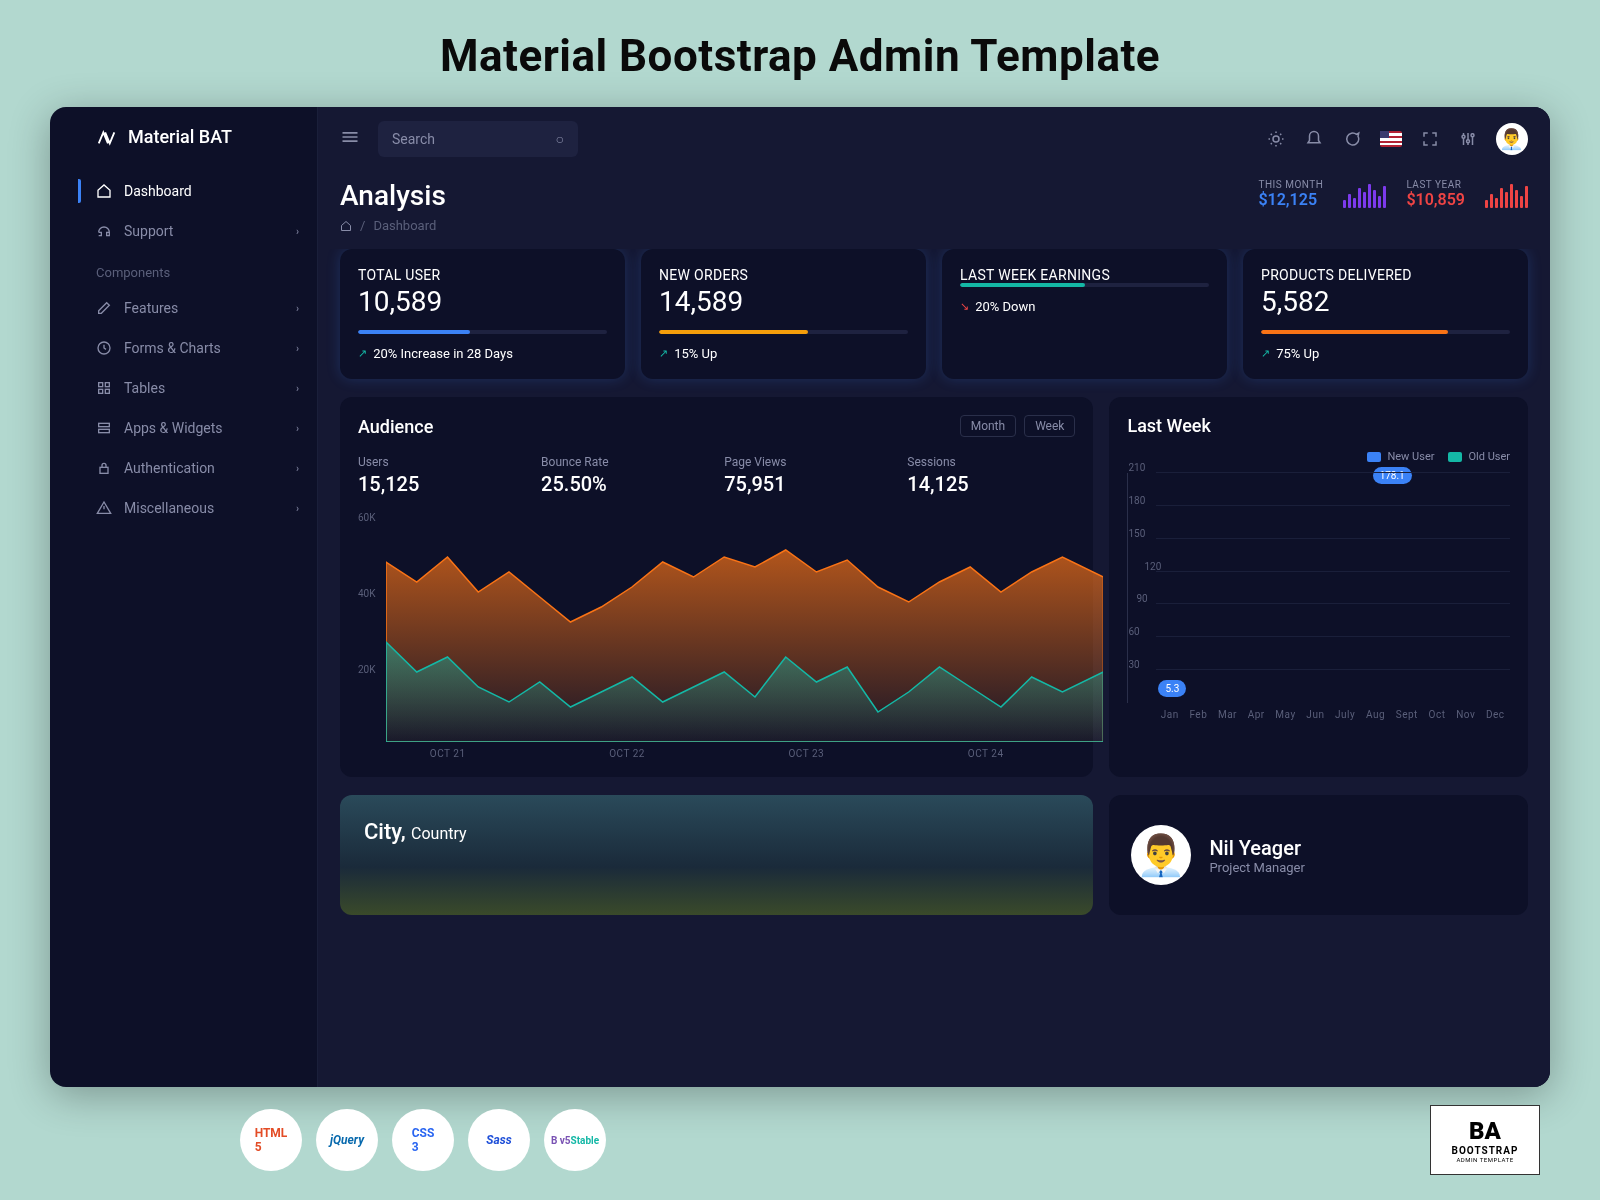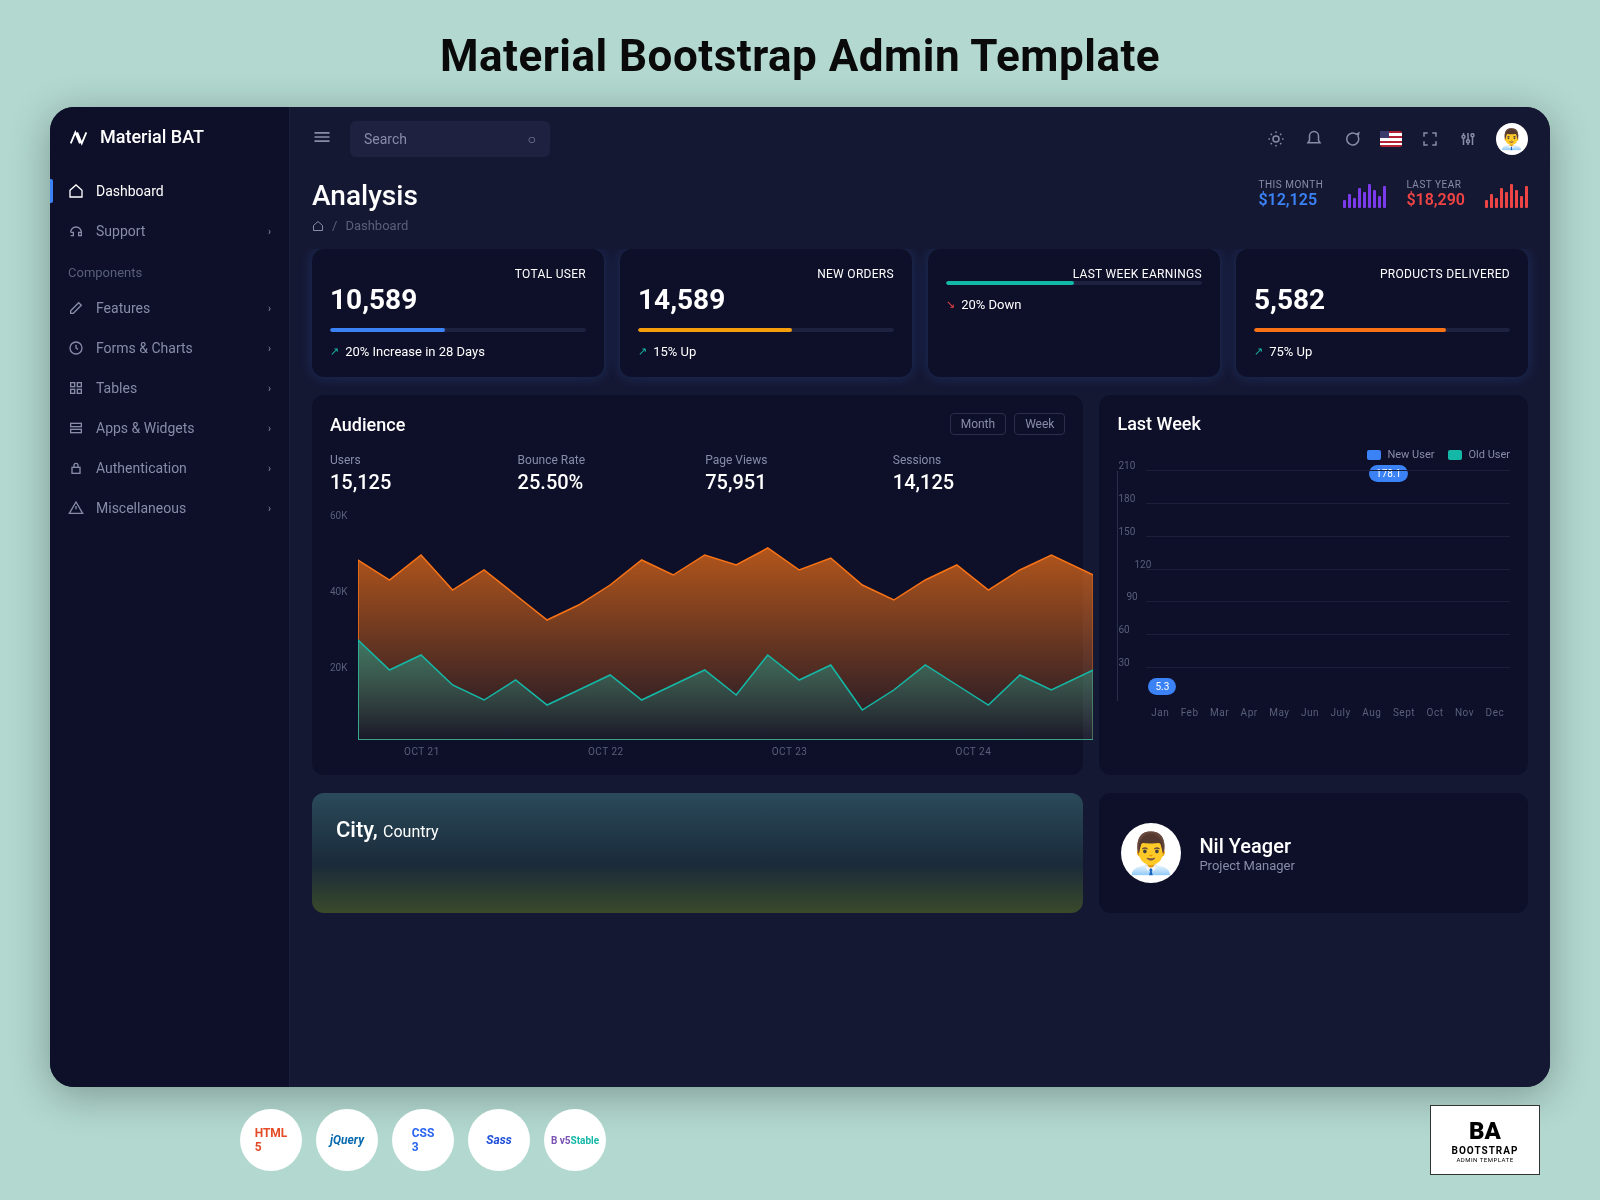--- a/index.html
+++ b/index.html
@@ -1,18 +1,18 @@
 <!DOCTYPE html>
 <html><head>
 <meta charset="utf-8">
 <style>
 * { margin: 0; padding: 0; box-sizing: border-box; }
 body { font-family: -apple-system, BlinkMacSystemFont, "Segoe UI", Roboto, sans-serif; background: #b2d8cf; width: 1600px; height: 1200px; overflow: hidden; }
 .poster-title { text-align: center; font-size: 44px; font-weight: 700; color: #0a0a0a; padding: 30px 0 25px; letter-spacing: 0.5px; border-radius: 11px; }
-.app-window { width: 1500px; height: 980px; margin: 0 auto; background: #0d1028; border-radius: 24px; display: flex; overflow: hidden; box-shadow: 0 8px 40px rgba(0,0,0,0.3); }
+.app-window { width: 1500px; height: 980px; margin: 0 auto; background: #0d1028; border-radius: 16px; display: flex; overflow: hidden; box-shadow: 0 8px 40px rgba(0,0,0,0.3); padding-left: 28px; }
 .sidebar { width: 240px; background: #0d1028; padding: 18px 0; border-right: 1px solid #1a1f3a; flex-shrink: 0; }
 .logo-row { display: flex; align-items: center; gap: 10px; padding: 0 18px 24px; }
 .logo-mark { width: 22px; height: 22px; color: #fff; }
 .logo-text { color: #fff; font-size: 18px; font-weight: 500; }
 .nav-item { display: flex; align-items: center; gap: 12px; padding: 12px 18px; color: #888ca8; font-size: 14px; cursor: pointer; position: relative; }
 .nav-item.active { color: #fff; }
 .nav-item.active::before { content: ''; position: absolute; left: 0; top: 8px; bottom: 8px; width: 3px; background: #3b82f6; border-radius: 0 2px 2px 0; }
 .nav-ico { width: 16px; height: 16px; }
 .nav-chev { margin-left: auto; font-size: 10px; }
 .nav-section { color: #5a5f7a; font-size: 13px; padding: 14px 18px 8px; }
@@ -32,22 +32,22 @@
 .head-stats { display: flex; gap: 20px; align-items: center; }
 .head-stat { text-align: left; }
 .head-stat-label { color: #888ca8; font-size: 10px; letter-spacing: 0.5px; }
 .head-stat-val { font-size: 16px; font-weight: 600; }
 .spark { display: flex; align-items: flex-end; gap: 2px; height: 28px; }
 .spark div { width: 3px; border-radius: 1px; }
 .content { padding: 0 22px 22px; overflow-y: auto; flex: 1; }
 .kpi-row { display: grid; grid-template-columns: repeat(4, 1fr); gap: 16px; margin-bottom: 18px; }
 .card { background: #0d1028; border-radius: 12px; padding: 18px; }
 .kpi-card { box-shadow: 0 0 14px rgba(59,130,246,0.22); }
-.kpi-label { color: #fff; font-size: 12px; letter-spacing: 0.3px; text-align: right; }
-.kpi-val { color: #fff; font-size: 28px; font-weight: 700; margin: 2px 0 12px; }
+.kpi-label { color: #fff; font-size: 14px; letter-spacing: 0.3px; }
+.kpi-val { color: #fff; font-size: 28px; font-weight: 400; margin: 2px 0 12px; }
 .prog { height: 4px; background: #1e2240; border-radius: 4px; overflow: hidden; margin-bottom: 12px; }
 .prog-fill { height: 100%; border-radius: 4px; }
 .kpi-trend { color: #fff; font-size: 13px; display: flex; align-items: center; gap: 6px; }
 .trend-ico { font-size: 11px; }
 .row-2 { display: grid; grid-template-columns: 1.8fr 1fr; gap: 16px; margin-bottom: 18px; }
 .card-header { display: flex; justify-content: space-between; align-items: center; margin-bottom: 18px; }
 .card-title { color: #fff; font-size: 18px; font-weight: 500; }
 .tabs { display: flex; gap: 8px; }
 .tab { color: #888ca8; font-size: 12px; padding: 3px 10px; border: 1px solid #2a2f4a; border-radius: 4px; cursor: pointer; }
 .aud-stats { display: grid; grid-template-columns: repeat(4, 1fr); gap: 15px; margin-bottom: 16px; }
@@ -237,21 +237,21 @@
             <div style="height: 10px; background: rgb(124, 58, 237);"></div>
             <div style="height: 20px; background: rgb(124, 58, 237);"></div>
             <div style="height: 16px; background: rgb(124, 58, 237);"></div>
             <div style="height: 24px; background: rgb(124, 58, 237);"></div>
             <div style="height: 18px; background: rgb(124, 58, 237);"></div>
             <div style="height: 12px; background: rgb(124, 58, 237);"></div>
             <div style="height: 22px; background: rgb(124, 58, 237);"></div>
           </div>
         <div class="head-stat">
           <div class="head-stat-label">LAST YEAR</div>
-          <div class="head-stat-val" style="color:#ef4444">$18,290</div>
+          <div class="head-stat-val" style="color:#ef4444">$10,859</div>
         </div>
         <div class="spark" id="spark2">
             <div style="height: 8px; background: rgb(239, 68, 68);"></div>
             <div style="height: 14px; background: rgb(239, 68, 68);"></div>
             <div style="height: 10px; background: rgb(239, 68, 68);"></div>
             <div style="height: 20px; background: rgb(239, 68, 68);"></div>
             <div style="height: 16px; background: rgb(239, 68, 68);"></div>
             <div style="height: 24px; background: rgb(239, 68, 68);"></div>
             <div style="height: 18px; background: rgb(239, 68, 68);"></div>
             <div style="height: 12px; background: rgb(239, 68, 68);"></div>

